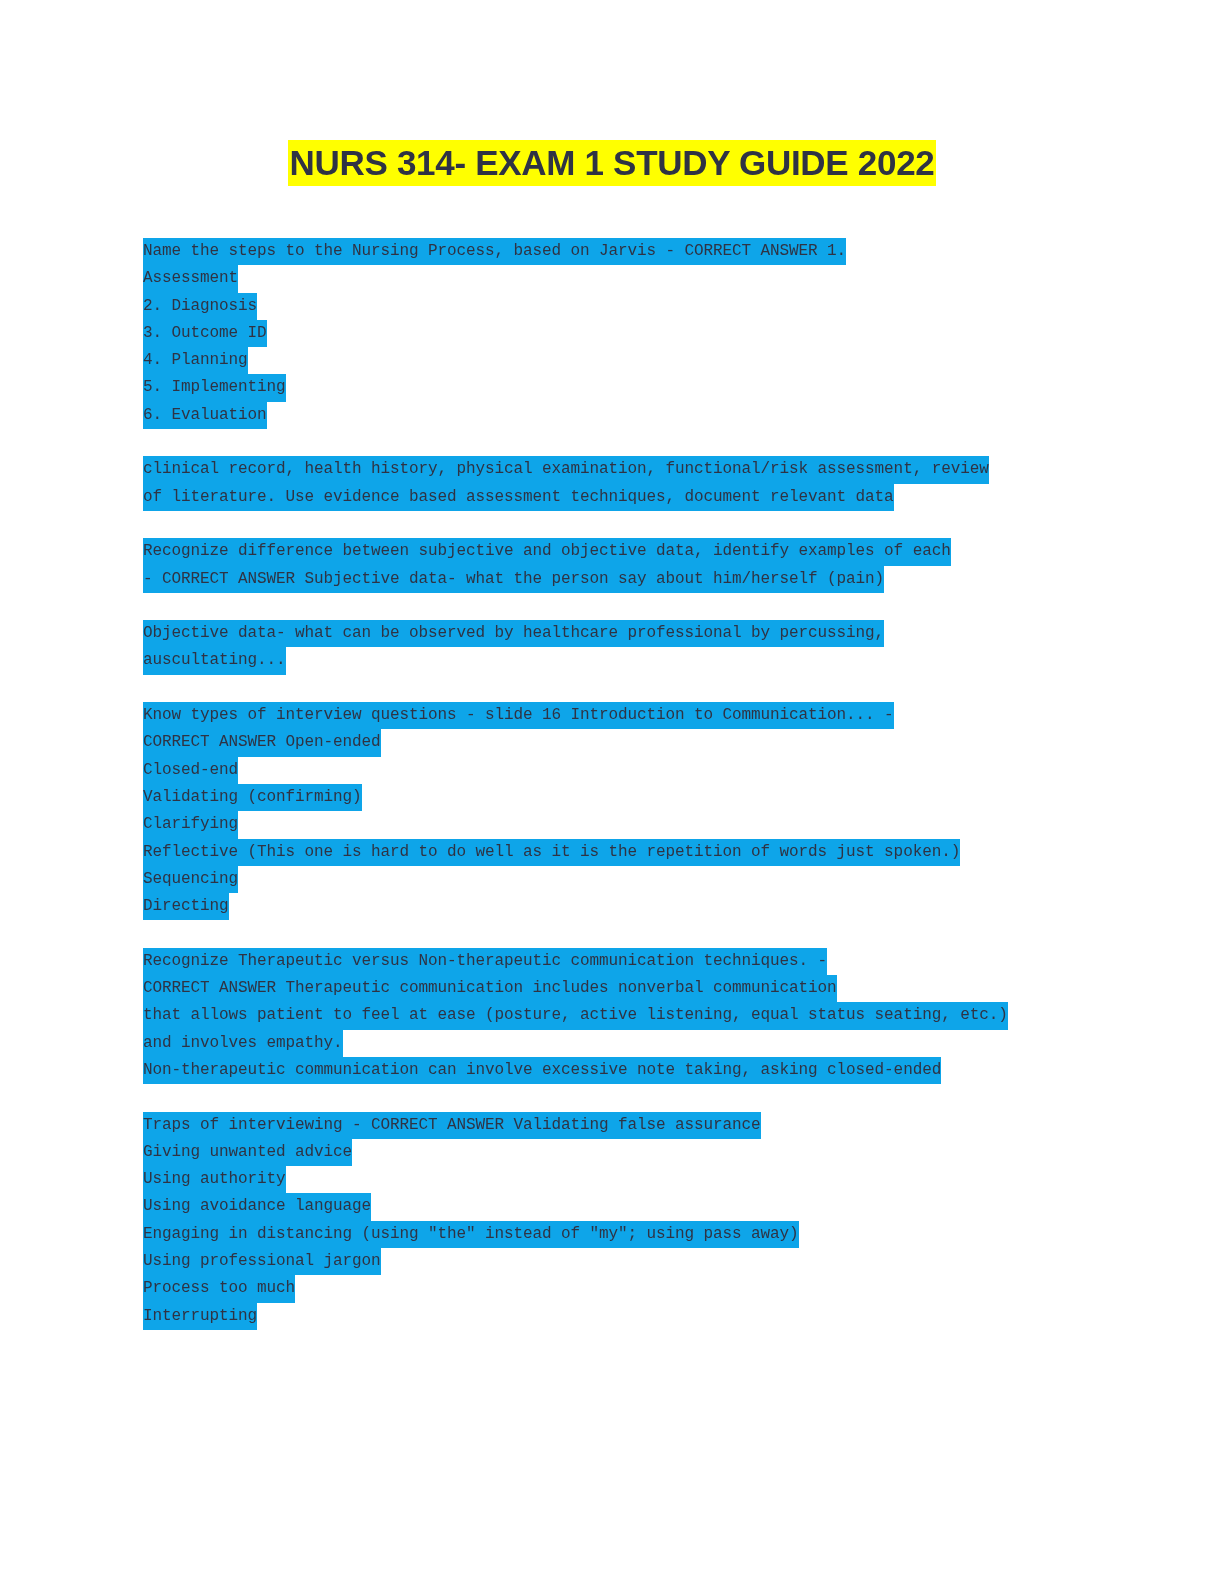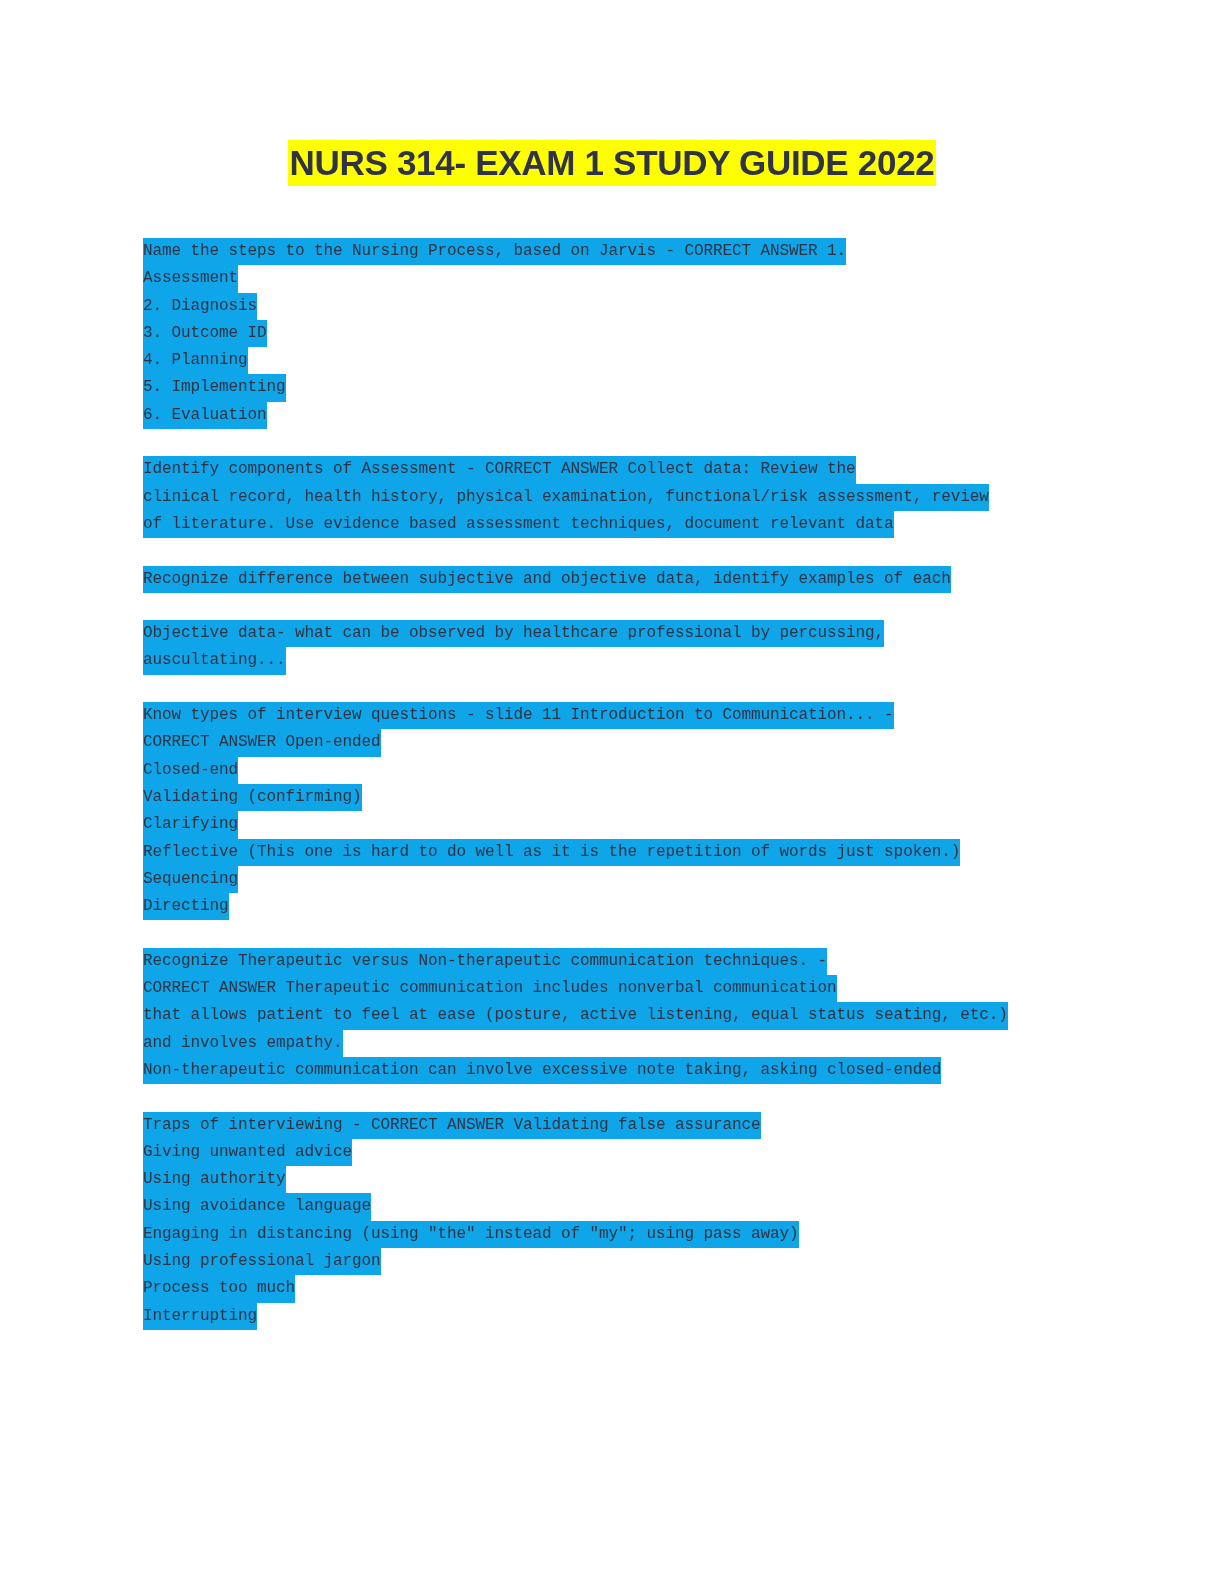--- a/index.html
+++ b/index.html
@@ -21,33 +21,33 @@
     <div class="block">
       <div class="line">Name the steps to the Nursing Process, based on Jarvis - CORRECT ANSWER 1.</div>
       <div class="line">Assessment</div>
       <div class="line">2. Diagnosis</div>
       <div class="line">3. Outcome ID</div>
       <div class="line">4. Planning</div>
       <div class="line">5. Implementing</div>
       <div class="line">6. Evaluation</div>
     </div>
     <div class="block">
-      <div class="line">Identify components of Assessment - CORRECT ANSWER Collect data: Review the</div>
       <div class="line">clinical record, health history, physical examination, functional/risk assessment, review</div>
       <div class="line">of literature. Use evidence based assessment techniques, document relevant data</div>
     </div>
     <div class="block">
       <div class="line">Recognize difference between subjective and objective data, identify examples of each</div>
+      <div class="line">- CORRECT ANSWER Subjective data- what the person say about him/herself (pain)</div>
     </div>
     <div class="block">
       <div class="line">Objective data- what can be observed by healthcare professional by percussing,</div>
       <div class="line">auscultating...</div>
     </div>
     <div class="block">
-      <div class="line">Know types of interview questions - slide 11 Introduction to Communication... -</div>
+      <div class="line">Know types of interview questions - slide 16 Introduction to Communication... -</div>
       <div class="line">CORRECT ANSWER Open-ended</div>
       <div class="line">Closed-end</div>
       <div class="line">Validating (confirming)</div>
       <div class="line">Clarifying</div>
       <div class="line">Reflective (This one is hard to do well as it is the repetition of words just spoken.)</div>
       <div class="line">Sequencing</div>
       <div class="line">Directing</div>
     </div>
     <div class="block">
       <div class="line">Recognize Therapeutic versus Non-therapeutic communication techniques. -</div>

